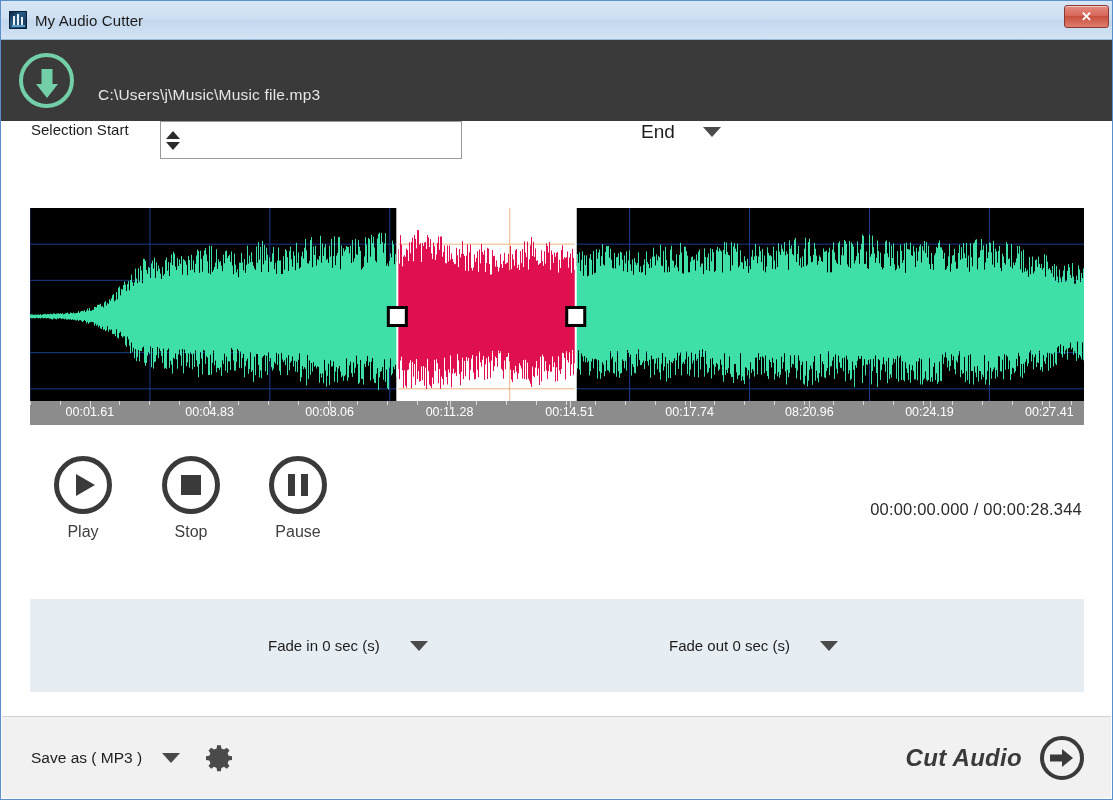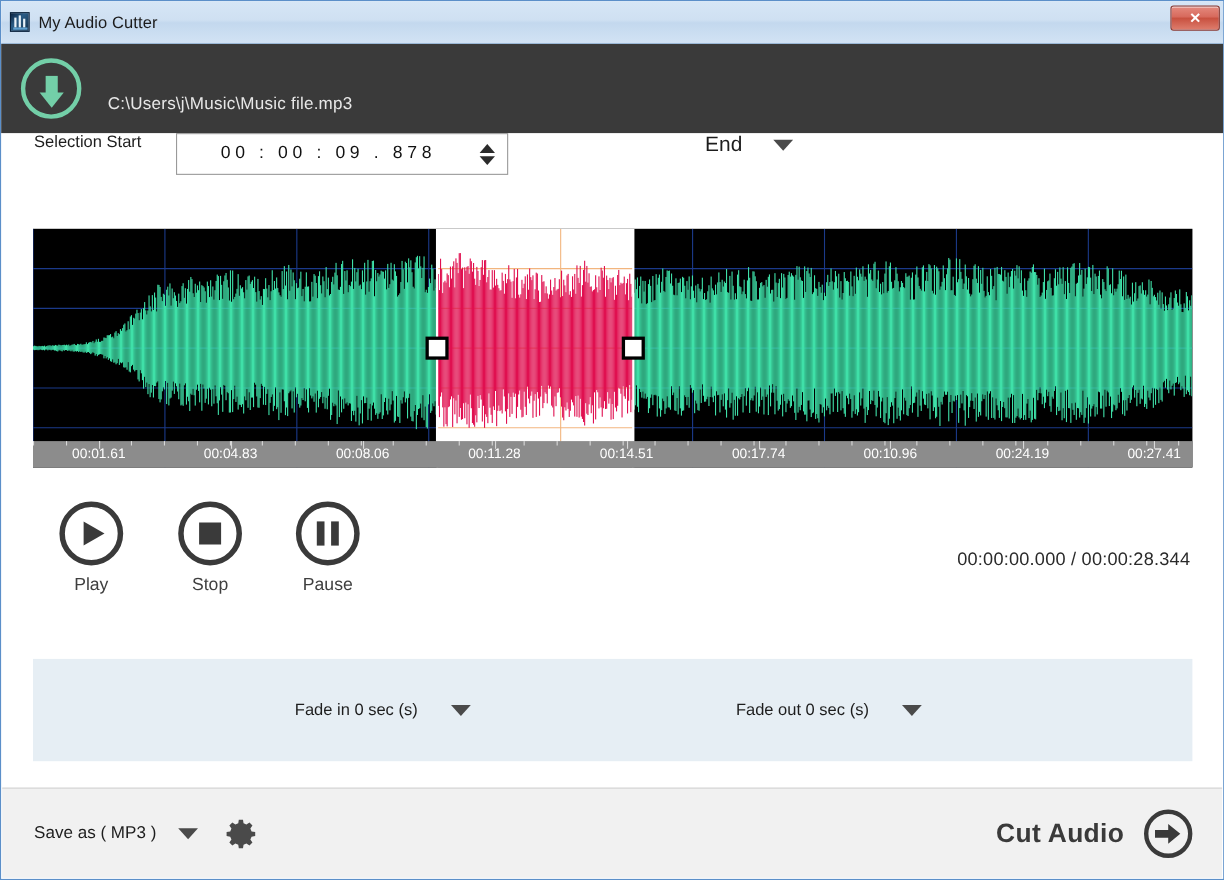--- a/index.html
+++ b/index.html
@@ -242,21 +242,21 @@
   }
   .saveas .txt { font-size: 15.5px; color: #1d1d1d; }
   .saveas .caret { margin-left: 20px; }
   .gear {
     margin-left: 24px; width: 30px; height: 30px;
     position: relative; cursor: pointer;
   }
   .gear svg { display: block; }
   .cutaudio {
     position: absolute; right: 27px;
-    display: flex; align-items: center; cursor: pointer;
+    display: flex; align-items: center; cursor: pointer; font-style: italic;
   }
   .cutaudio .txt {
     font-size: 24px; font-weight: bold; color: #3a3a3a;
     letter-spacing: .3px;
   }
   .cutaudio .arrow-ring {
     width: 44px; height: 44px; margin-left: 18px;
     border: 4px solid #3a3a3a; border-radius: 50%;
     position: relative;
   }
@@ -284,21 +284,20 @@
     <div class="dl-icon">
       <span class="shaft"></span>
         <span class="head"></span>
     </div>
     <div class="filepath">C:\Users\j\Music\Music file.mp3</div>
   </div>
 
   <div class="selrow">
     <span class="sel-label">Selection Start</span>
     <div class="time-box">
-      <span class="time-val">00 : 00 : 09 . 878</span>
       <span class="spinner">
         <span class="up"></span>
           <span class="down"></span>
       </span>
     </div>
 
     <div class="end-group">
       <span class="end-label">End</span>
       <span class="caret"></span>
     </div>
@@ -1442,21 +1441,21 @@
       <div class="lbl" style="left: 179.6px;">00:04.83</div>
       <div class="tick" style="left: 299.7px; height: 7px;"></div>
       <div class="lbl" style="left: 299.7px;">00:08.06</div>
       <div class="tick" style="left: 419.5px; height: 7px;"></div>
       <div class="lbl" style="left: 419.5px;">00:11.28</div>
       <div class="tick" style="left: 539.6px; height: 7px;"></div>
       <div class="lbl" style="left: 539.6px;">00:14.51</div>
       <div class="tick" style="left: 659.7px; height: 7px;"></div>
       <div class="lbl" style="left: 659.7px;">00:17.74</div>
       <div class="tick" style="left: 779.4px; height: 7px;"></div>
-      <div class="lbl" style="left: 779.4px;">00:10.96</div>
+      <div class="lbl" style="left: 779.4px;">08:20.96</div>
       <div class="tick" style="left: 899.5px; height: 7px;"></div>
       <div class="lbl" style="left: 899.5px;">00:24.19</div>
       <div class="tick" style="left: 1019.3px; height: 7px;"></div>
       <div class="lbl" style="left: 1019.3px;">00:27.41</div>
     </div>
 
   <div class="transport">
     <div class="tbtn" style="left:51px">
       <div class="ring">
           <span class="play-tri"></span>

